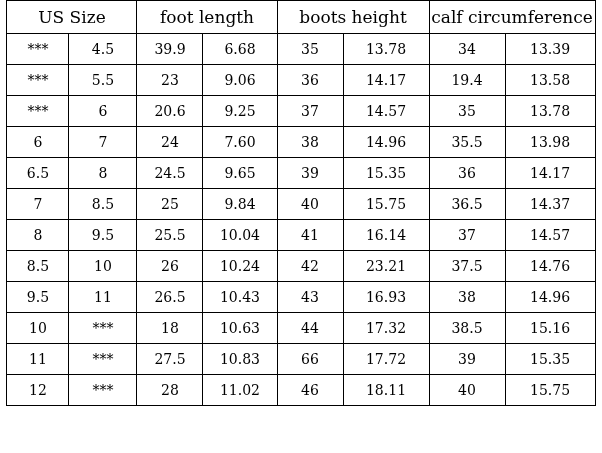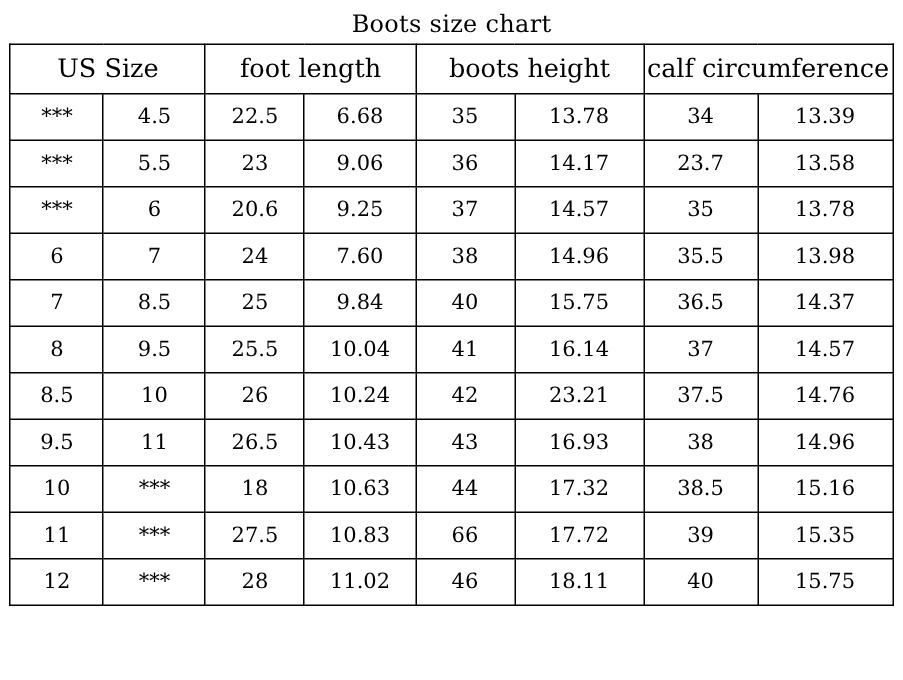--- a/index.html
+++ b/index.html
@@ -60,21 +60,20 @@
   .c3 { width: 74px; }
   .c4 { width: 66px; }
   .c5 { width: 86px; }
   .c6 { width: 76px; }
   .c7 { width: 90px; }
 </style>
 </head>
 <body>
 
 <div id="page">
-  <div id="title">Boots size chart</div>
 
   <table>
     <colgroup>
       <col class="c0">
         <col class="c1">
         <col class="c2">
         <col class="c3">
       <col class="c4">
         <col class="c5">
         <col class="c6">
@@ -85,35 +84,35 @@
         <th colspan="2">US Size</th>
         <th colspan="2">foot length</th>
         <th colspan="2">boots height</th>
         <th colspan="2">calf circumference</th>
       </tr>
     </thead>
     <tbody>
       <tr>
         <td>***</td>
         <td>4.5</td>
-        <td>22.5</td>
+        <td>39.9</td>
         <td>6.68</td>
         <td>35</td>
         <td>13.78</td>
         <td>34</td>
         <td>13.39</td>
       </tr>
       <tr>
         <td>***</td>
         <td>5.5</td>
         <td>23</td>
         <td>9.06</td>
         <td>36</td>
         <td>14.17</td>
-        <td>23.7</td>
+        <td>19.4</td>
         <td>13.58</td>
       </tr>
       <tr>
         <td>***</td>
         <td>6</td>
         <td>20.6</td>
         <td>9.25</td>
         <td>37</td>
         <td>14.57</td>
         <td>35</td>
@@ -123,20 +122,30 @@
         <td>6</td>
         <td>7</td>
         <td>24</td>
         <td>7.60</td>
         <td>38</td>
         <td>14.96</td>
         <td>35.5</td>
         <td>13.98</td>
       </tr>
       <tr>
+        <td>6.5</td>
+        <td>8</td>
+        <td>24.5</td>
+        <td>9.65</td>
+        <td>39</td>
+        <td>15.35</td>
+        <td>36</td>
+        <td>14.17</td>
+      </tr>
+      <tr>
         <td>7</td>
         <td>8.5</td>
         <td>25</td>
         <td>9.84</td>
         <td>40</td>
         <td>15.75</td>
         <td>36.5</td>
         <td>14.37</td>
       </tr>
       <tr>

